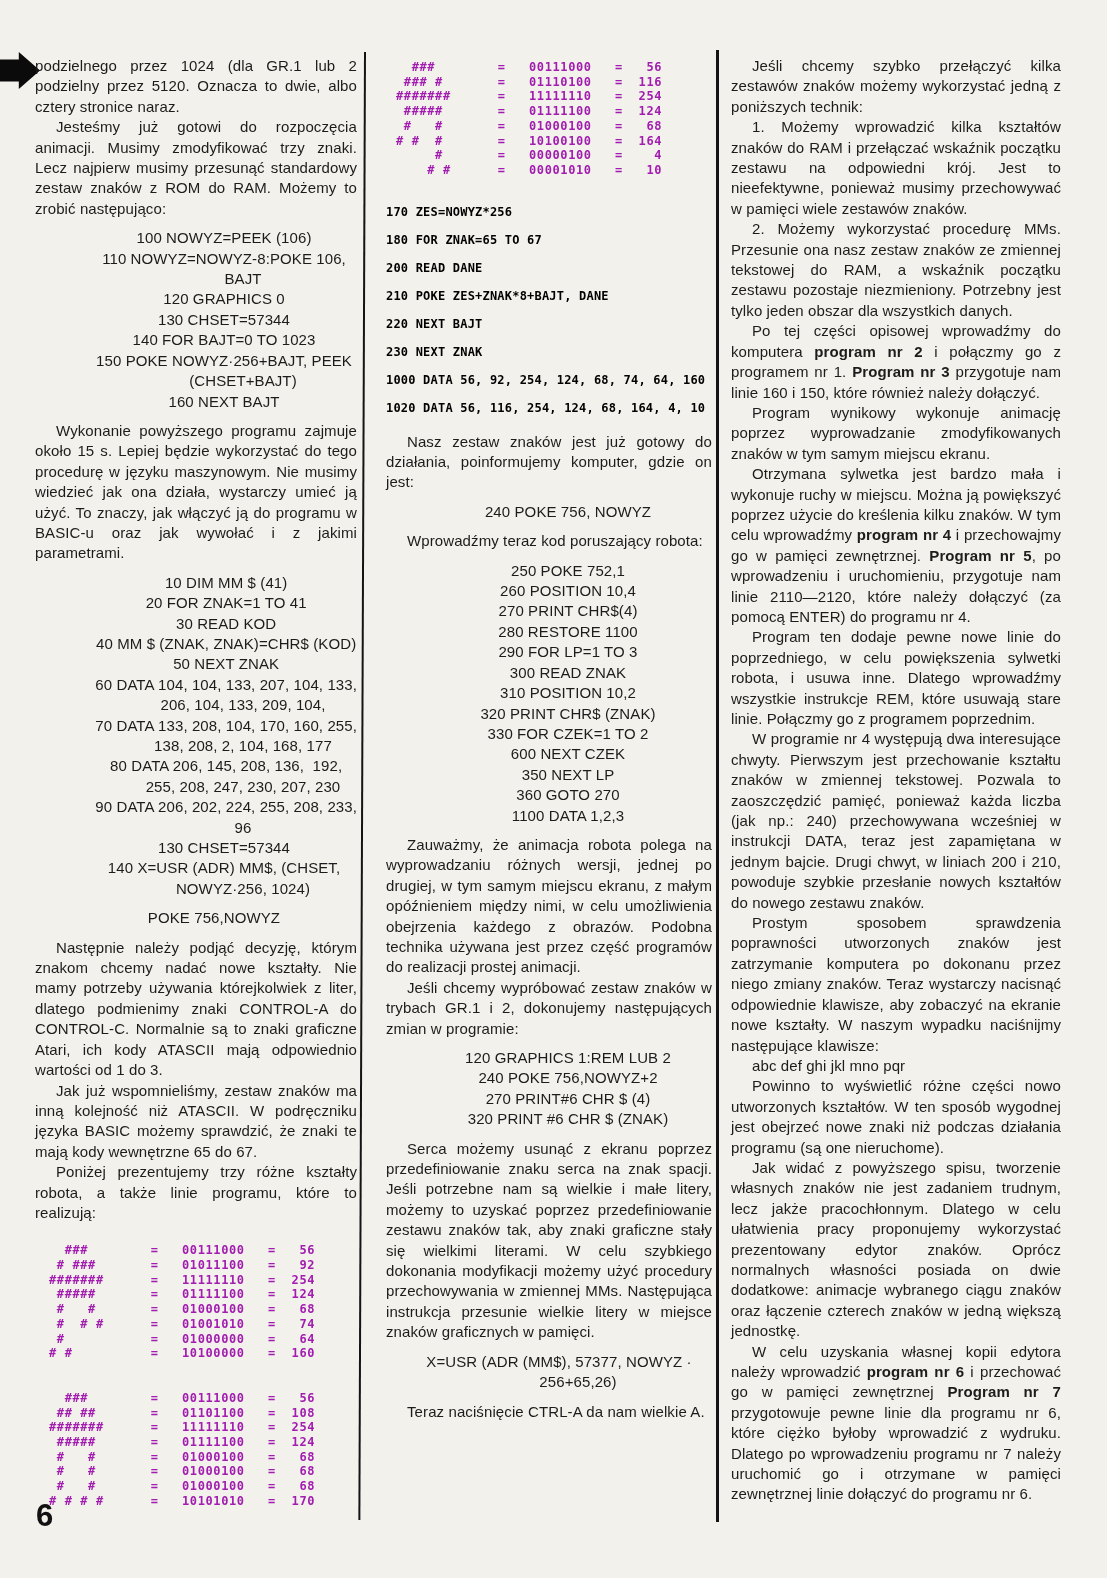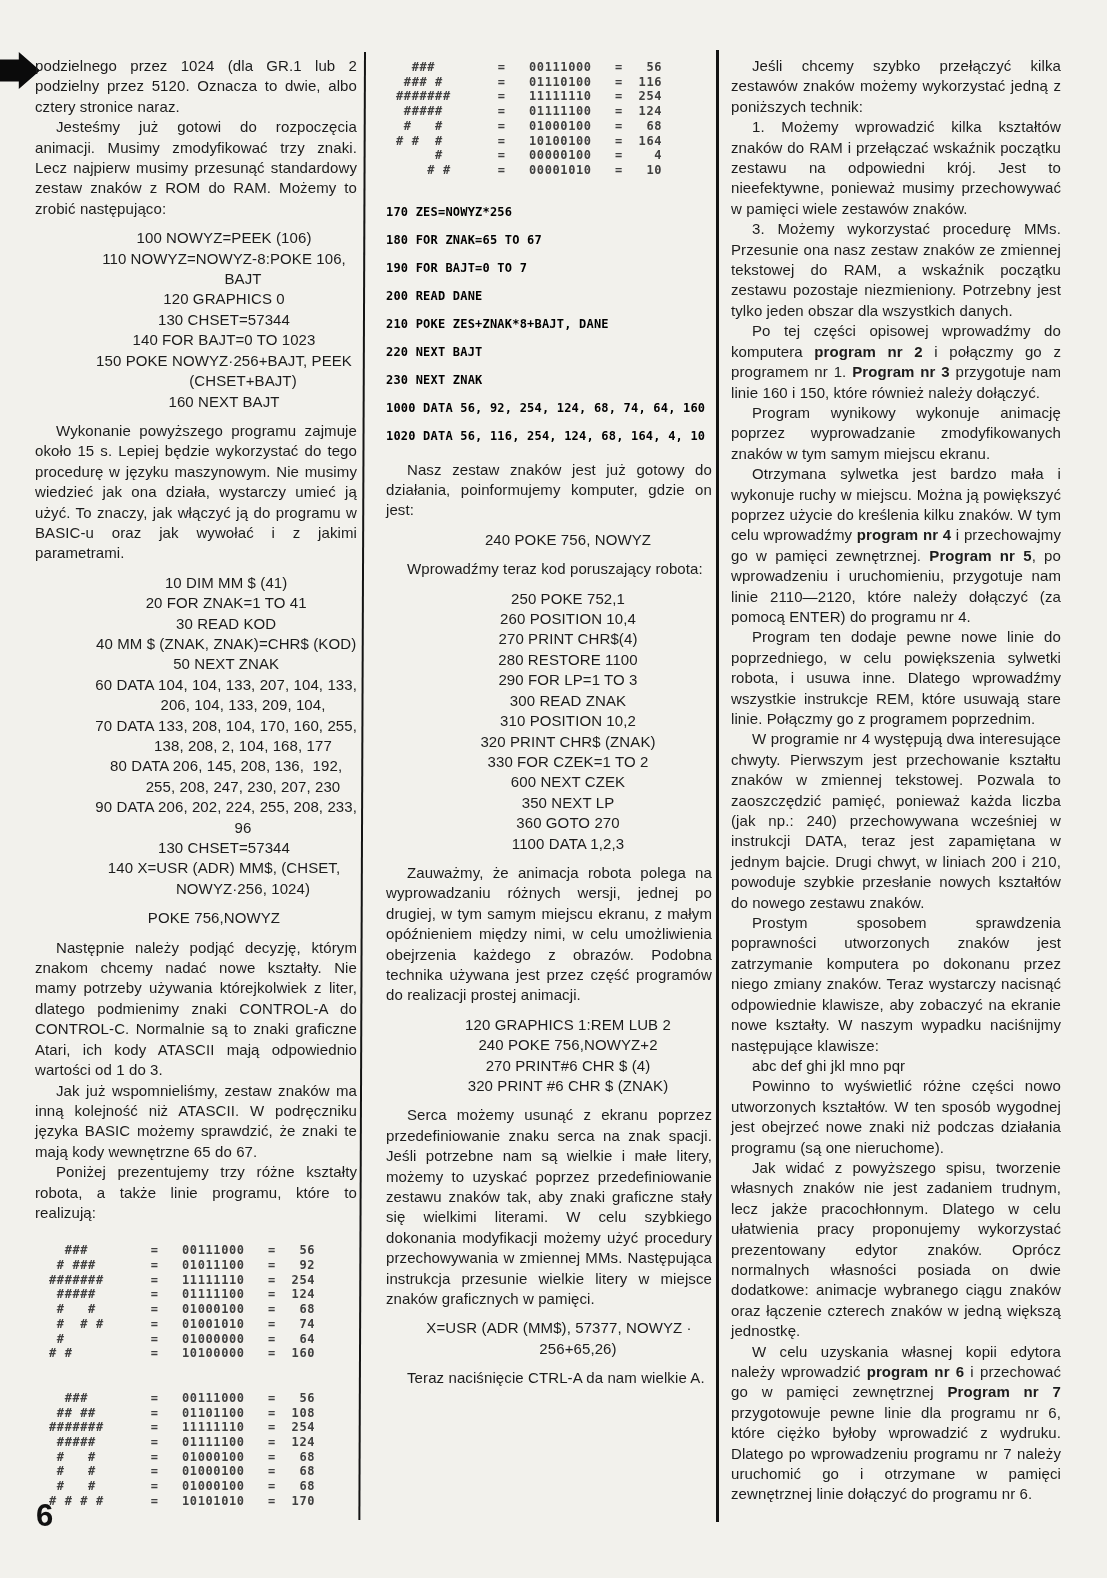--- a/index.html
+++ b/index.html
@@ -28,21 +28,21 @@
   .codeblock{margin:9px 0;text-align:center;}
   .codeline{
     white-space:pre-wrap;font-size:15px;line-height:20.4px;
     padding-left:56px;letter-spacing:.1px;
   }
   .codeline.cont{padding-left:94px;}
   .col-middle .codeline{padding-left:38px;}
   .col-middle .codeline.cont{padding-left:76px;}
 
   .monotable{
-    font-family:"DejaVu Sans Mono",monospace;font-weight:700;color:#404040;
+    font-family:"DejaVu Sans Mono",monospace;font-weight:700;color:#a21caf;
     font-size:12px;line-height:14.7px;white-space:pre;
     letter-spacing:.6px;margin:20px 0 0 14px;
   }
   .monotable + .monotable{margin-top:30px;}
   .col-middle .monotable{margin:4px 0 16px 10px;}
 
   .monocode{
     font-family:"DejaVu Sans Mono",monospace;font-weight:700;color:#000;
     font-size:12px;letter-spacing:.2px;margin:20px 0 10px 0;
   }
@@ -109,21 +109,20 @@
       <p class="para"><span>Jak już wspomnieliśmy, zestaw znaków ma inną kolejność niż ATASCII. W podręczniku języka BASIC możemy sprawdzić, że znaki te mają kody wewnętrzne 65 do 67.</span></p>
       <p class="para"><span>Poniżej prezentujemy trzy różne kształty robota, a także linie programu, które to realizują:</span></p>
       <div class="monotable"><div>  ###        =   00111000   =   56</div><div> # ###       =   01011100   =   92</div><div>#######      =   11111110   =  254</div><div> #####       =   01111100   =  124</div><div> #   #       =   01000100   =   68</div><div> #  # #      =   01001010   =   74</div><div> #           =   01000000   =   64</div><div># #          =   10100000   =  160</div></div>
       <div class="monotable"><div>  ###        =   00111000   =   56</div><div> ## ##       =   01101100   =  108</div><div>#######      =   11111110   =  254</div><div> #####       =   01111100   =  124</div><div> #   #       =   01000100   =   68</div><div> #   #       =   01000100   =   68</div><div> #   #       =   01000100   =   68</div><div># # # #      =   10101010   =  170</div></div>
     </div>
   <div class="col col-middle">
       <div class="monotable"><div>  ###        =   00111000   =   56</div><div> ### #       =   01110100   =  116</div><div>#######      =   11111110   =  254</div><div> #####       =   01111100   =  124</div><div> #   #       =   01000100   =   68</div><div># #  #       =   10100100   =  164</div><div>     #       =   00000100   =    4</div><div>    # #      =   00001010   =   10</div></div>
       <div class="monocode">
         <div class="monoline">170 ZES=NOWYZ*256</div>
         <div class="monoline">180 FOR ZNAK=65 TO 67</div>
-        <div class="monoline">190 FOR BAJT=0 TO 7</div>
         <div class="monoline">200 READ DANE</div>
         <div class="monoline">210 POKE ZES+ZNAK*8+BAJT, DANE</div>
         <div class="monoline">220 NEXT BAJT</div>
         <div class="monoline">230 NEXT ZNAK</div>
         <div class="monoline">1000 DATA 56, 92, 254, 124, 68, 74, 64, 160</div>
         <div class="monoline">1020 DATA 56, 116, 254, 124, 68, 164, 4, 10</div>
       </div>
       <p class="para"><span>Nasz zestaw znaków jest już gotowy do działania, poinformujemy komputer, gdzie on jest:</span></p>
       <div class="codeblock">
         <div class="codeline">240 POKE 756, NOWYZ</div>
@@ -138,37 +137,38 @@
         <div class="codeline">300 READ ZNAK</div>
         <div class="codeline">310 POSITION 10,2</div>
         <div class="codeline">320 PRINT CHR$ (ZNAK)</div>
         <div class="codeline">330 FOR CZEK=1 TO 2</div>
         <div class="codeline">600 NEXT CZEK</div>
         <div class="codeline">350 NEXT LP</div>
         <div class="codeline">360 GOTO 270</div>
         <div class="codeline">1100 DATA 1,2,3</div>
       </div>
       <p class="para"><span>Zauważmy, że animacja robota polega na wyprowadzaniu różnych wersji, jednej po drugiej, w tym samym miejscu ekranu, z małym opóźnieniem między nimi, w celu umożliwienia obejrzenia każdego z obrazów. Podobna technika używana jest przez część programów do realizacji prostej animacji.</span></p>
+      <p class="para"><span>Jeśli chcemy wypróbować zestaw znaków w trybach GR.1 i 2, dokonujemy następujących zmian w programie:</span></p>
       <div class="codeblock">
         <div class="codeline">120 GRAPHICS 1:REM LUB 2</div>
         <div class="codeline">240 POKE 756,NOWYZ+2</div>
         <div class="codeline">270 PRINT#6 CHR $ (4)</div>
         <div class="codeline">320 PRINT #6 CHR $ (ZNAK)</div>
       </div>
       <p class="para"><span>Serca możemy usunąć z ekranu poprzez przedefiniowanie znaku serca na znak spacji. Jeśli potrzebne nam są wielkie i małe litery, możemy to uzyskać poprzez przedefiniowanie zestawu znaków tak, aby znaki graficzne stały się wielkimi literami. W celu szybkiego dokonania modyfikacji możemy użyć procedury przechowywania w zmiennej MMs. Następująca instrukcja przesunie wielkie litery w miejsce znaków graficznych w pamięci.</span></p>
       <div class="codeblock">
         <div class="codeline" style="padding-left: 20px;">X=USR (ADR (MM$), 57377, NOWYZ ·</div>
         <div class="codeline cont" style="padding-left: 58px;">256+65,26)</div>
       </div>
       <p class="para"><span>Teraz naciśnięcie CTRL-A da nam wielkie A.</span></p>
     </div>
   <div class="col col-right">
       <p class="para"><span>Jeśli chcemy szybko przełączyć kilka zestawów znaków możemy wykorzystać jedną z poniższych technik:</span></p>
       <p class="para"><span>1. Możemy wprowadzić kilka kształtów znaków do RAM i przełączać wskaźnik początku zestawu na odpowiedni krój. Jest to nieefektywne, ponieważ musimy przechowywać w pamięci wiele zestawów znaków.</span></p>
-      <p class="para"><span>3. Możemy wykorzystać procedurę MMs. Przesunie ona nasz zestaw znaków ze zmiennej tekstowej do RAM, a wskaźnik początku zestawu pozostaje niezmieniony. Potrzebny jest tylko jeden obszar dla wszystkich danych.</span></p>
+      <p class="para"><span>2. Możemy wykorzystać procedurę MMs. Przesunie ona nasz zestaw znaków ze zmiennej tekstowej do RAM, a wskaźnik początku zestawu pozostaje niezmieniony. Potrzebny jest tylko jeden obszar dla wszystkich danych.</span></p>
       <p class="para"><span>Po tej części opisowej wprowadźmy do komputera </span><span class="bold">program nr 2</span><span> i połączmy go z programem nr 1. </span><span class="bold">Program nr 3</span><span> przygotuje nam linie 160 i 150, które również należy dołączyć.</span></p>
       <p class="para"><span>Program wynikowy wykonuje animację poprzez wyprowadzanie zmodyfikowanych znaków w tym samym miejscu ekranu.</span></p>
       <p class="para"><span>Otrzymana sylwetka jest bardzo mała i wykonuje ruchy w miejscu. Można ją powiększyć poprzez użycie do kreślenia kilku znaków. W tym celu wprowadźmy </span><span class="bold">program nr 4</span><span> i przechowajmy go w pamięci zewnętrznej. </span><span class="bold">Program nr 5</span><span>, po wprowadzeniu i uruchomieniu, przygotuje nam linie 2110—2120, które należy dołączyć (za pomocą ENTER) do programu nr 4.</span></p>
       <p class="para"><span>Program ten dodaje pewne nowe linie do poprzedniego, w celu powiększenia sylwetki robota, i usuwa inne. Dlatego wprowadźmy wszystkie instrukcje REM, które usuwają stare linie. Połączmy go z programem poprzednim.</span></p>
       <p class="para"><span>W programie nr 4 występują dwa interesujące chwyty. Pierwszym jest przechowanie kształtu znaków w zmiennej tekstowej. Pozwala to zaoszczędzić pamięć, ponieważ każda liczba (jak np.: 240) przechowywana wcześniej w instrukcji DATA, teraz jest zapamiętana w jednym bajcie. Drugi chwyt, w liniach 200 i 210, powoduje szybkie przesłanie nowych kształtów do nowego zestawu znaków.</span></p>
       <p class="para"><span>Prostym sposobem sprawdzenia poprawności utworzonych znaków jest zatrzymanie komputera po dokonanu przez niego zmiany znaków. Teraz wystarczy nacisnąć odpowiednie klawisze, aby zobaczyć na ekranie nowe kształty. W naszym wypadku naciśnijmy następujące klawisze:</span></p>
       <p class="para nojust"><span>abc def ghi jkl mno pqr</span></p>
       <p class="para"><span>Powinno to wyświetlić różne części nowo utworzonych kształtów. W ten sposób wygodnej jest obejrzeć nowe znaki niż podczas działania programu (są one nieruchome).</span></p>
       <p class="para"><span>Jak widać z powyższego spisu, tworzenie własnych znaków nie jest zadaniem trudnym, lecz jakże pracochłonnym. Dlatego w celu ułatwienia pracy proponujemy wykorzystać prezentowany edytor znaków. Oprócz normalnych własności posiada on dwie dodatkowe: animacje wybranego ciągu znaków oraz łączenie czterech znaków w jedną większą jednostkę.</span></p>
       <p class="para"><span>W celu uzyskania własnej kopii edytora należy wprowadzić </span><span class="bold">program nr 6</span><span> i przechować go w pamięci zewnętrznej </span><span class="bold">Program nr 7</span><span> przygotowuje pewne linie dla programu nr 6, które ciężko byłoby wprowadzić z wydruku. Dlatego po wprowadzeniu programu nr 7 należy uruchomić go i otrzymane w pamięci zewnętrznej linie dołączyć do programu nr 6.</span></p>

